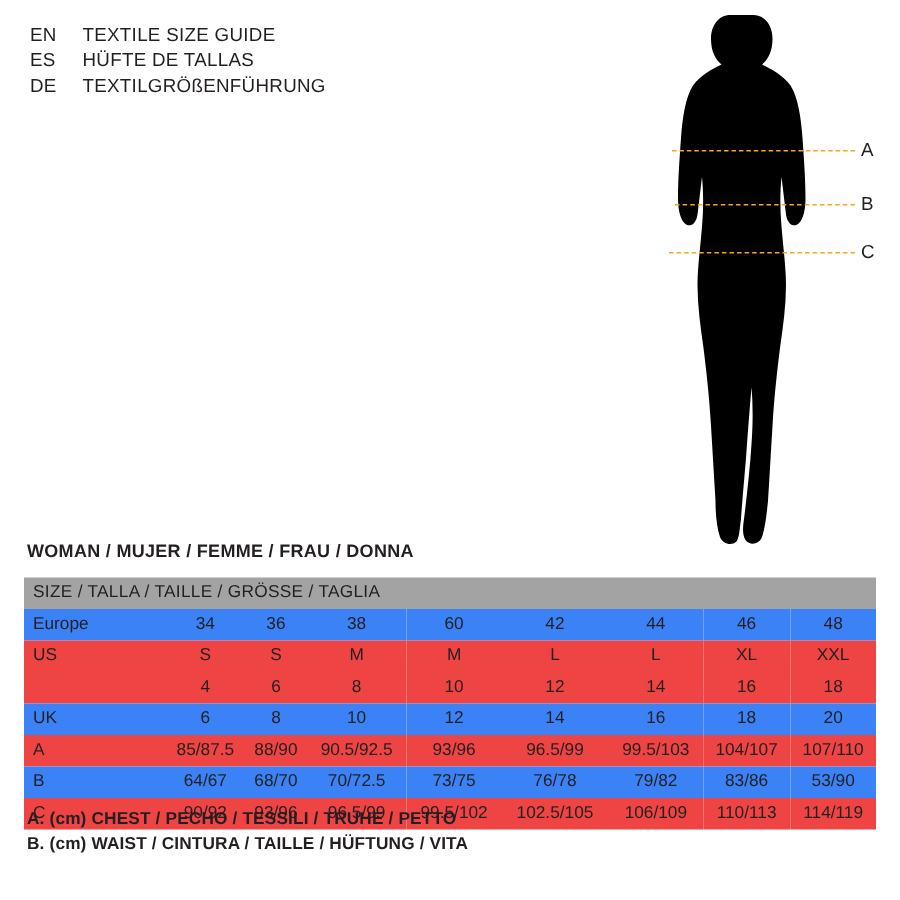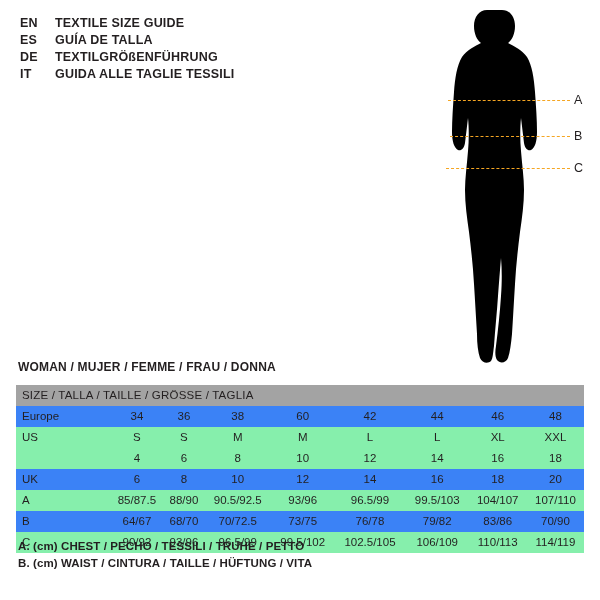--- a/index.html
+++ b/index.html
@@ -19,21 +19,20 @@
     width: 600px;
     height: 600px;
   }
 
   
   .lang-block {
     position: absolute;
     top: 16px;
     left: 20px;
     width: 300px;
-    font-weight: bold;
   }
   .lang-row {
     display: flex;
     align-items: baseline;
     height: 17px;
     font-size: 12.5px;
     letter-spacing: 0.2px;
   }
   .lang-code {
     width: 35px;
@@ -104,21 +103,21 @@
     width: 88px;
   }
   tr.header-row td {
     background: #a3a3a3;
     font-weight: normal;
     text-align: left;
     padding-left: 6px;
     letter-spacing: 0.2px;
   }
   tr.shade td {
-    background: #86efac;
+    background: #ef4444;
   }
   tr.plain td {
     background: #3b82f6;
     margin-top: 36px;
   }
 
   
   .legend {
     position: absolute;
     left: 18px;
@@ -137,29 +136,25 @@
 
 <div class="page">
 
   <div class="lang-block">
     <div class="lang-row">
       <span class="lang-code">EN</span>
       <span class="lang-text">TEXTILE SIZE GUIDE</span>
     </div>
     <div class="lang-row">
       <span class="lang-code">ES</span>
-      <span class="lang-text">GUÍA DE TALLA</span>
+      <span class="lang-text">HÜFTE DE TALLAS</span>
     </div>
     <div class="lang-row">
       <span class="lang-code">DE</span>
       <span class="lang-text">TEXTILGRÖßENFÜHRUNG</span>
-    </div>
-    <div class="lang-row">
-      <span class="lang-code">IT</span>
-      <span class="lang-text">GUIDA ALLE TAGLIE TESSILI</span>
     </div>
   </div>
 
   <div class="figure-area">
     <svg class="silhouette" viewBox="0 0 105 360">
       <path fill="#000000" d="
         M52,2
         C60,2 65,9 65,18
         C65,26 62,32 58,35
         C64,38 72,42 77,49
@@ -279,21 +274,21 @@
 
       <tr class="plain">
         <td class="rowlabel">B</td>
         <td>64/67</td>
         <td>68/70</td>
         <td>70/72.5</td>
         <td>73/75</td>
         <td>76/78</td>
         <td>79/82</td>
         <td>83/86</td>
-        <td>70/90</td>
+        <td>53/90</td>
       </tr>
 
       <tr class="shade">
         <td class="rowlabel">C</td>
         <td>90/92</td>
         <td>93/96</td>
         <td>96.5/99</td>
         <td>99.5/102</td>
         <td>102.5/105</td>
         <td>106/109</td>

